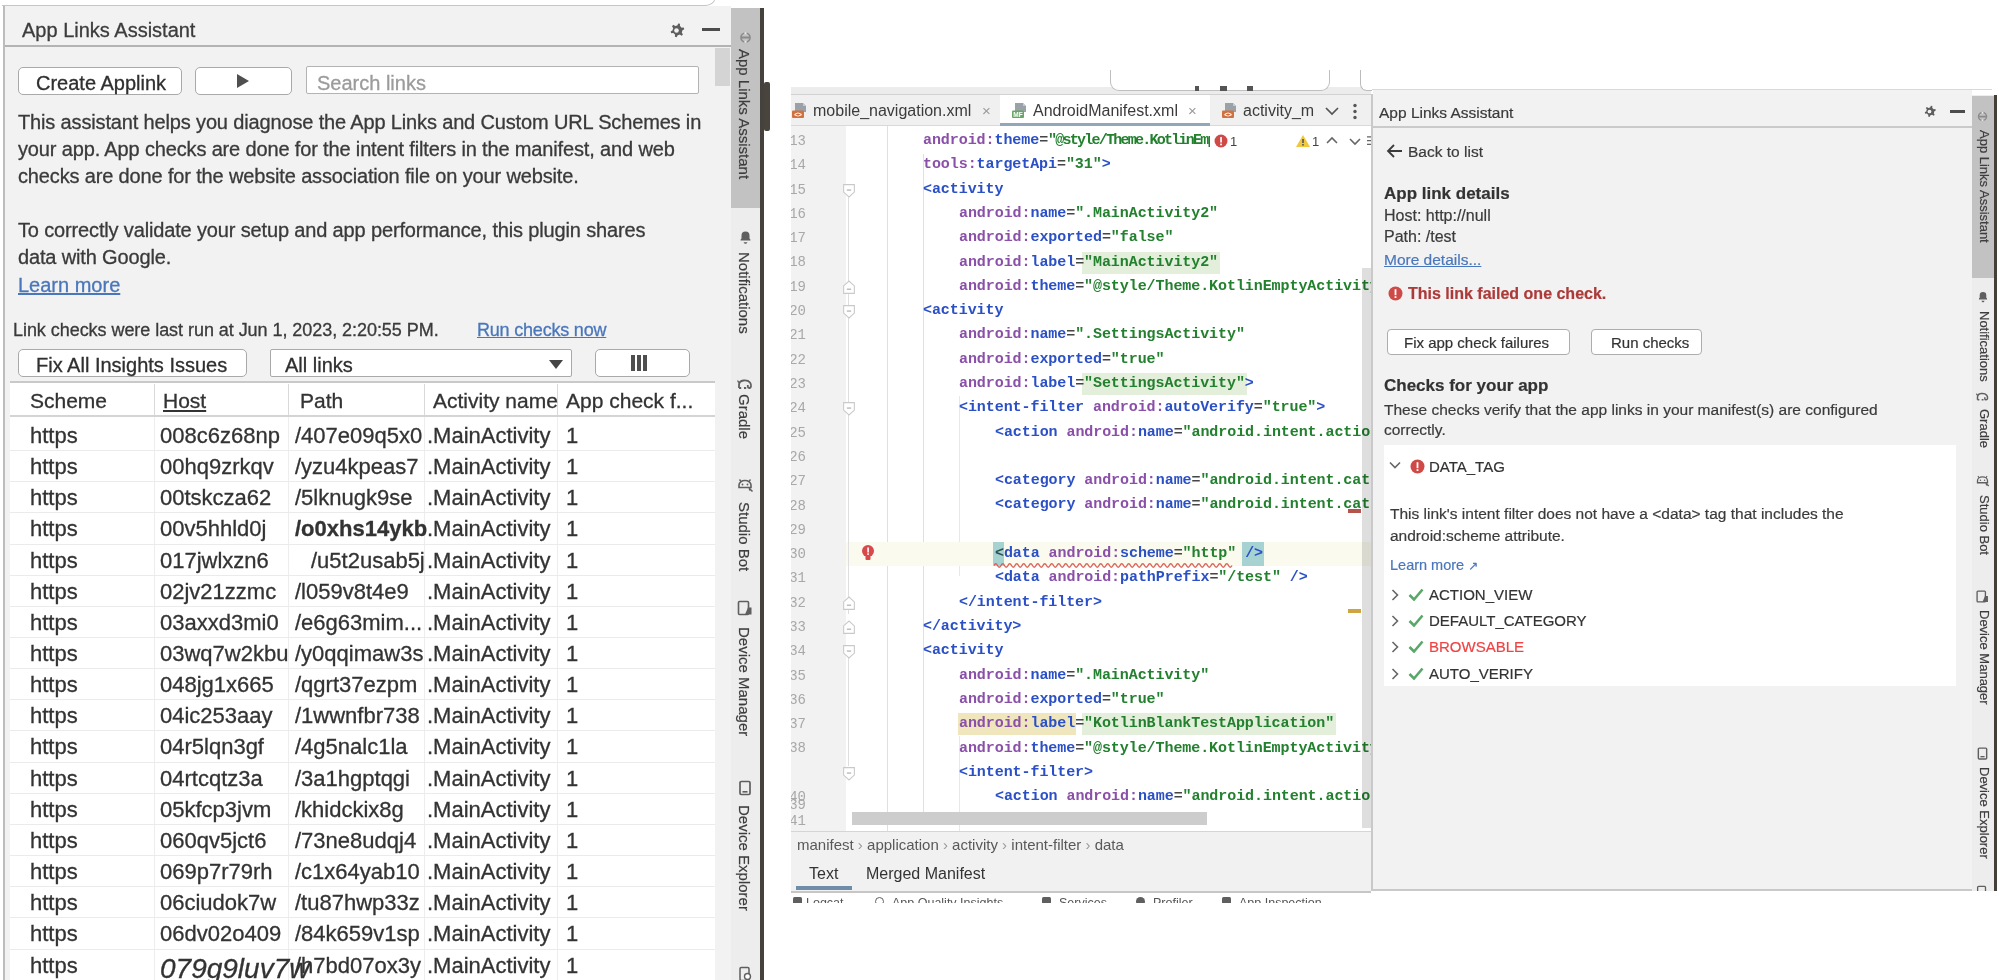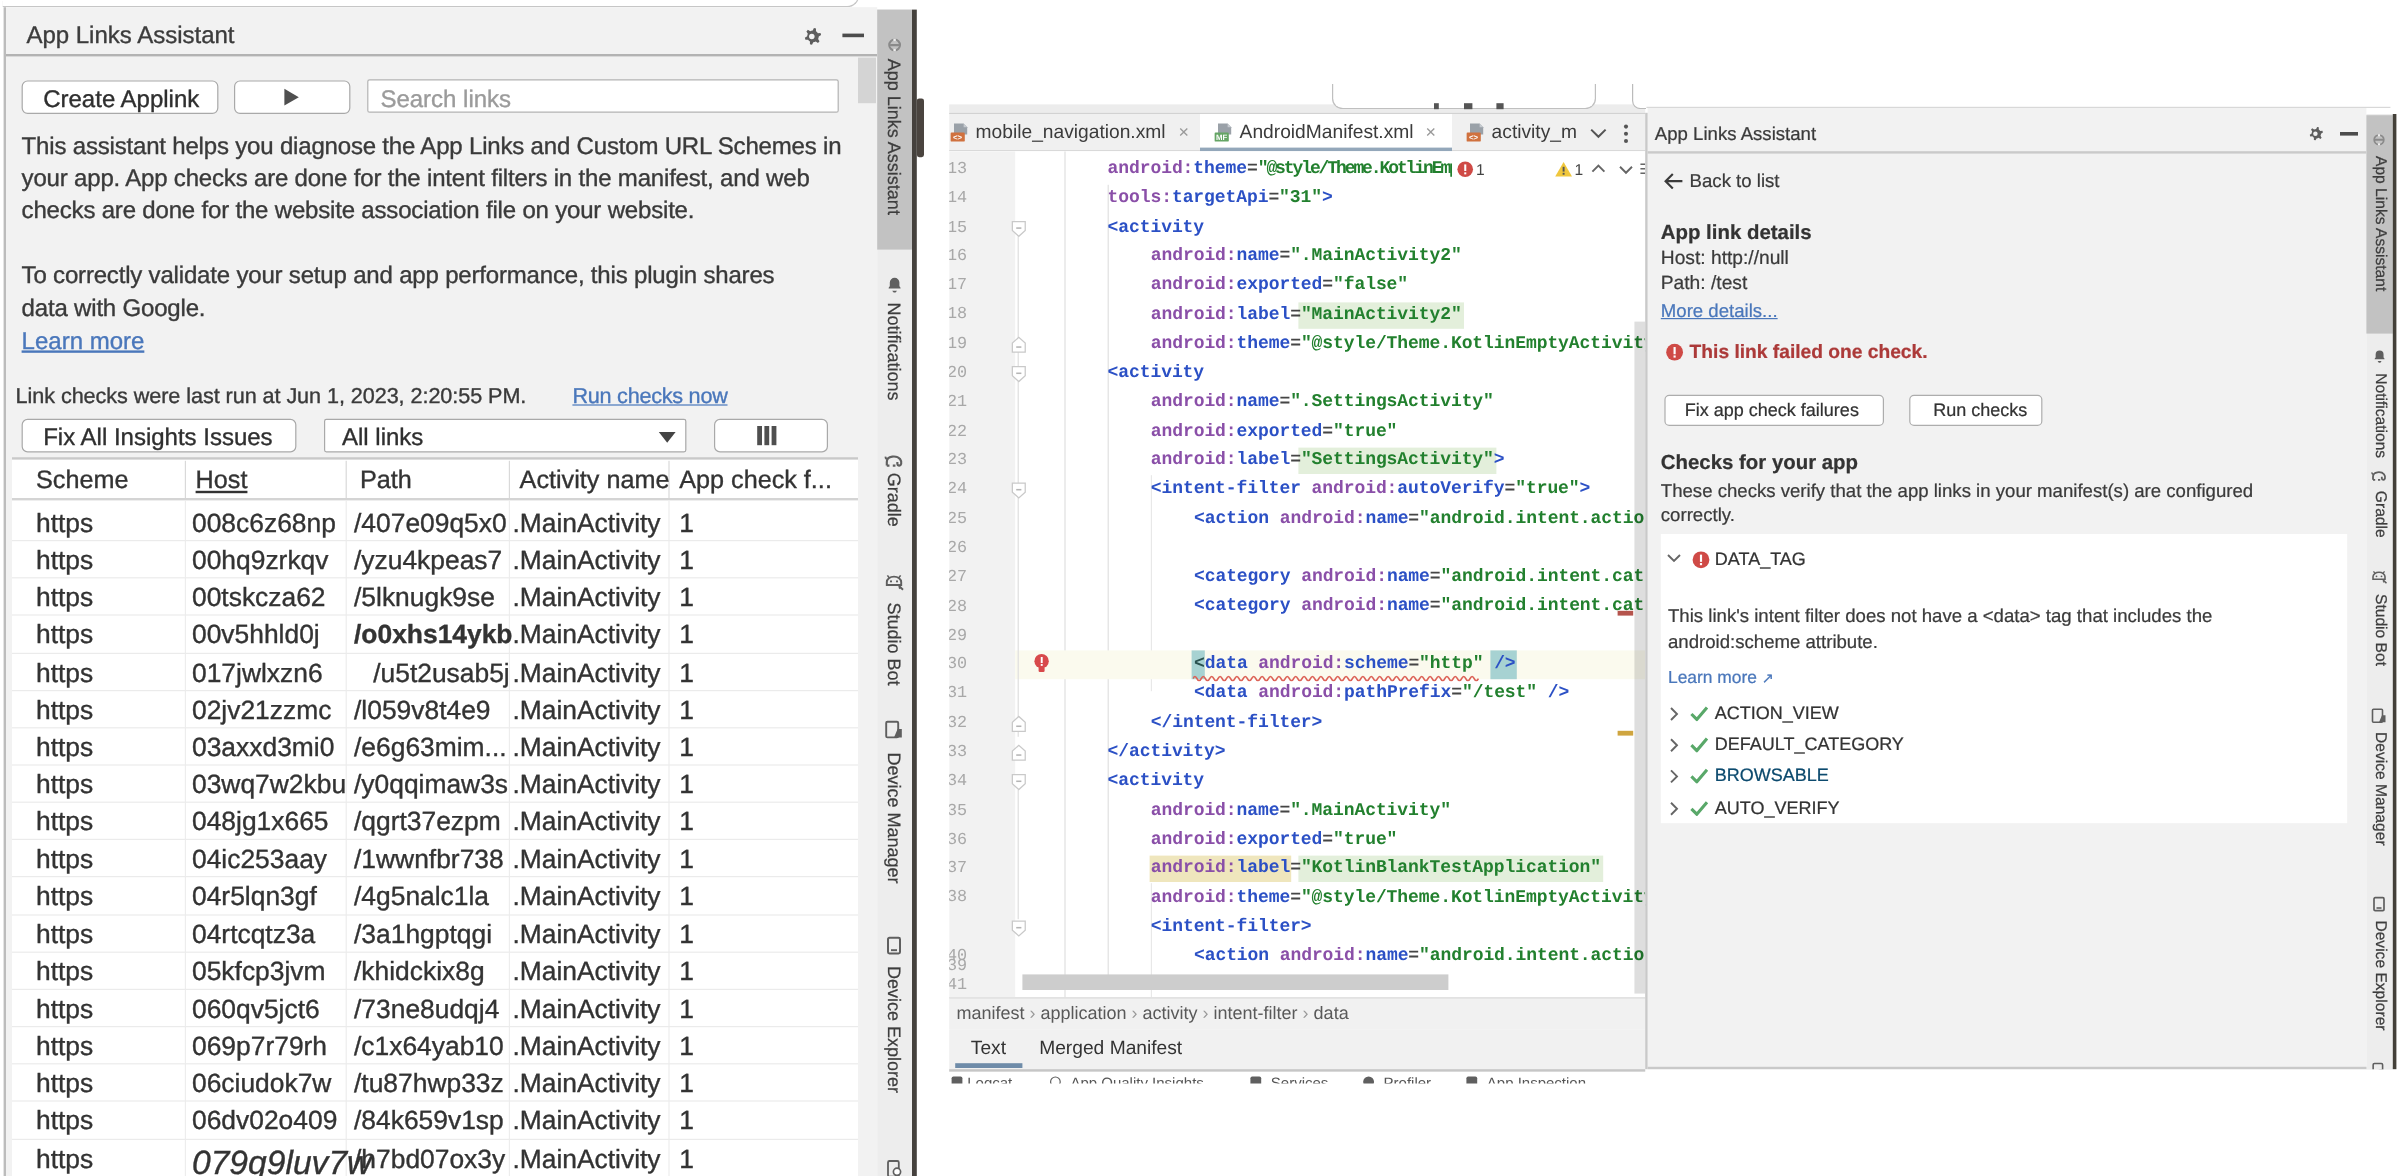--- a/index.html
+++ b/index.html
@@ -459,21 +459,21 @@
 <svg class="a" style="left:1408px;top:614px" width="16" height="13" viewBox="0 0 16 13">
       <path d="M1.5 7 l4.5 4.5 L14.5 1.5" stroke="#59a869" stroke-width="2.6" fill="none"></path>
     </svg>
 <div class="a" style="left:1429px;top:612px;font-size:15px;color:#333;">DEFAULT_CATEGORY</div>
 <svg class="a" style="left:1391px;top:641px" width="8" height="12" viewBox="0 0 8 12">
       <path d="M1.5 1 l5 5-5 5" stroke="#666" stroke-width="1.6" fill="none"></path>
     </svg>
 <svg class="a" style="left:1408px;top:640px" width="16" height="13" viewBox="0 0 16 13">
       <path d="M1.5 7 l4.5 4.5 L14.5 1.5" stroke="#59a869" stroke-width="2.6" fill="none"></path>
     </svg>
-<div class="a" style="left:1429px;top:638px;font-size:15px;color:#0c4a6e;">BROWSABLE</div>
+<div class="a" style="left:1429px;top:638px;font-size:15px;color:#ef4444;">BROWSABLE</div>
 <svg class="a" style="left:1391px;top:668px" width="8" height="12" viewBox="0 0 8 12">
       <path d="M1.5 1 l5 5-5 5" stroke="#666" stroke-width="1.6" fill="none"></path>
     </svg>
 <svg class="a" style="left:1408px;top:667px" width="16" height="13" viewBox="0 0 16 13">
       <path d="M1.5 7 l4.5 4.5 L14.5 1.5" stroke="#59a869" stroke-width="2.6" fill="none"></path>
     </svg>
 <div class="a" style="left:1429px;top:665px;font-size:15px;color:#333;">AUTO_VERIFY</div>
 <div class="a" style="left:1972px;top:95px;width:22px;height:796px;background:#ededed;"></div>
 <div class="a" style="left:1972px;top:96px;width:22px;height:182px;background:#c2c2c2;"></div>
 <svg class="a" style="left:1975px;top:109px" width="15" height="15" viewBox="0 0 17 17">

